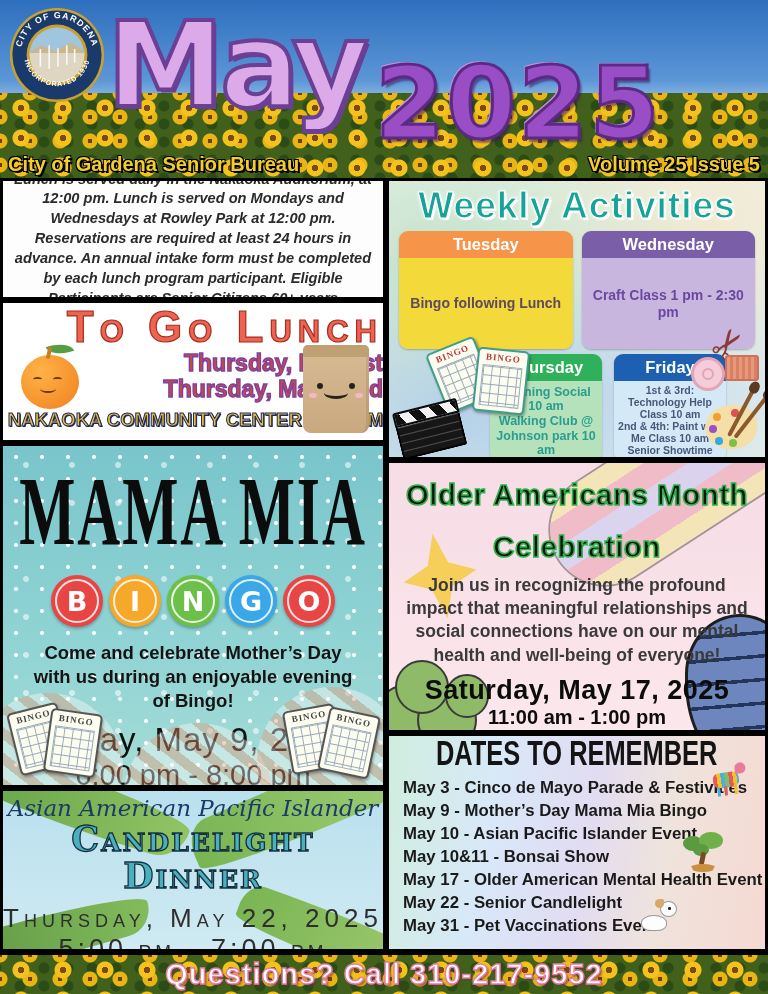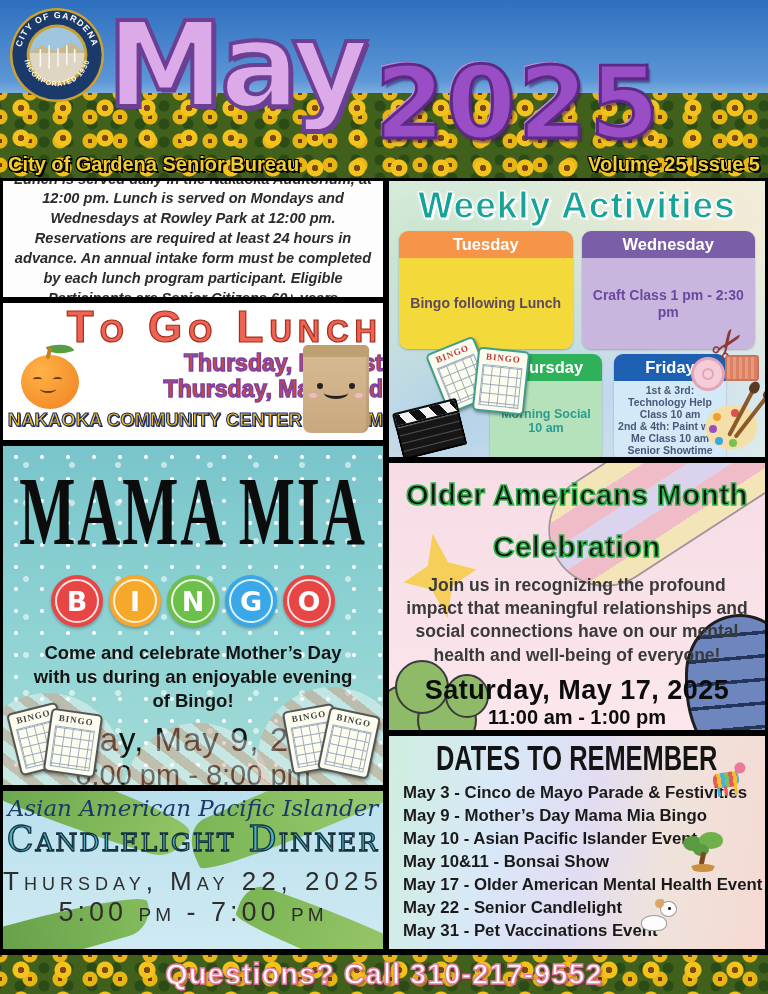--- a/index.html
+++ b/index.html
@@ -111,21 +111,21 @@
   .bingo-card.dark .bc-title { color:#444; }
 
   
   .candle { height:164px; text-align:center; background:linear-gradient(180deg,#b9e0ee,#cfeaf2); }
   .leaf { position:absolute; background:linear-gradient(90deg,#589a32,#8cc050); opacity:.88; border-radius:10% 90% 15% 85% / 60% 40% 70% 30%; }
   .leaf.f1 { width:230px; height:52px; left:-40px; top:-14px; transform:rotate(18deg); }
   .leaf.f2 { width:260px; height:58px; right:-60px; top:-18px; transform:rotate(-24deg); background:linear-gradient(90deg,#6fae3e,#a2cf6a); }
   .leaf.f3 { width:200px; height:44px; left:-50px; bottom:-8px; transform:rotate(-16deg); background:linear-gradient(90deg,#4e8c2c,#7ab648); }
   .leaf.f4 { width:220px; height:48px; right:-70px; bottom:-16px; transform:rotate(20deg); background:linear-gradient(90deg,#6fae3e,#9cc860); }
   .candle-sub { position:relative; font-family:"DejaVu Serif", serif; font-style:italic; font-size:23px; color:#1c3a66; margin-top:4px; }
-  .candle-title { position:relative; font-family:"DejaVu Serif", serif; font-variant:small-caps; font-weight:normal; font-size:35px; line-height:1.05;
+  .candle-title { position:relative; font-family:"DejaVu Serif", serif; font-variant:small-caps; font-weight:bold; font-size:35px; line-height:1.05;
     color:#4ab0c0; -webkit-text-stroke:1.3px #15303f; letter-spacing:2px; }
   .candle-date { position:relative; font-variant:small-caps; font-size:26px; letter-spacing:5px; color:#2e2e2e; margin-top:10px; line-height:1; }
   .candle-time { position:relative; font-variant:small-caps; font-size:27px; letter-spacing:4px; color:#2e2e2e; margin-top:3px; }
 
   
   .weekly { height:282px;
     background:
       radial-gradient(ellipse at 15% 25%, rgba(170,215,185,.6), rgba(0,0,0,0) 55%),
       radial-gradient(ellipse at 85% 15%, rgba(245,225,190,.55), rgba(0,0,0,0) 50%),
       radial-gradient(ellipse at 70% 75%, rgba(165,200,240,.55), rgba(0,0,0,0) 60%),
@@ -184,21 +184,21 @@
   .bush { position:absolute; left:-16px; bottom:-10px; width:150px; height:92px; }
   .bush i { position:absolute; background:#8fba68; border:2.4px solid #3a3a3a; border-radius:50%; }
   .bush .b1 { width:70px; height:70px; left:0; bottom:-14px; } .bush .b2 { width:60px; height:60px; left:44px; bottom:-10px; }
   .bush .b3 { width:54px; height:54px; left:22px; bottom:26px; } .bush .b4 { width:44px; height:44px; left:72px; bottom:22px; }
   .dome { position:absolute; right:-30px; bottom:-34px; width:110px; height:150px; border:3px solid #1e1e1e; border-radius:50% 50% 45% 45% / 40% 40% 55% 55%;
     background:repeating-linear-gradient(175deg, #6d86bd 0 20px, #24355c 20px 23.5px); }
 
   
   .dates { height:219px;
     background:linear-gradient(100deg,#cfeede 0%, #d8e8f8 28%, #e2dcf2 52%, #efe3dc 72%, #f5d9d2 100%); }
-  .dates-title-wrap { text-align:center; margin-top:5px; }
+  .dates-title-wrap { text-align:center; }
   .dates-title { display:inline-block; font-weight:bold; font-size:31px; color:#141414; transform:scale(.82,1.12); letter-spacing:0; white-space:nowrap; }
   .dates ul { list-style:none; margin:4px 0 0 14px; }
   .dates li { font-weight:bold; font-size:16.8px; color:#1a1a1a; line-height:1.37; }
   .pinata { position:absolute; right:16px; top:28px; width:40px; height:32px; transform:rotate(-8deg); }
   .pinata .pbody { position:absolute; left:4px; top:8px; width:26px; height:15px; border-radius:6px;
     background:repeating-linear-gradient(90deg,#e85a5a 0 4px, #f5c02a 4px 8px, #4ab0e0 8px 12px, #7ac06a 12px 16px); }
   .pinata .phead { position:absolute; right:2px; top:0; width:11px; height:11px; border-radius:50% 50% 50% 0; background:#e87a9a; }
   .pinata .pleg { position:absolute; width:3px; height:9px; top:22px; background:#4ab0e0; }
   .pinata .l1 { left:7px; } .pinata .l2 { left:14px; background:#e85a5a; } .pinata .l3 { left:24px; background:#f5c02a; }
   .bonsai { position:absolute; right:42px; top:96px; width:40px; height:40px; }
@@ -361,20 +361,21 @@
               <p>Craft Class 1 pm - 2:30 pm</p>
 
             </div>
           </div>
         </div>
         <div class="day-row2">
           <div class="day-card thu">
             <div class="day-head">Thursday</div>
             <div class="day-body">
               <p>Morning Social 10 am</p>
+              <p>Walking Club @ Johnson park 10 am</p>
 
             </div>
           </div>
           <div class="day-card fri">
             <div class="day-head">Friday</div>
             <div class="day-body">
               <p>1st &amp; 3rd: Technology Help Class 10 am</p>
               <p>2nd &amp; 4th: Paint with Me Class 10 am</p>
               <p>Senior Showtime 1pm to 3pm</p>
             </div>

